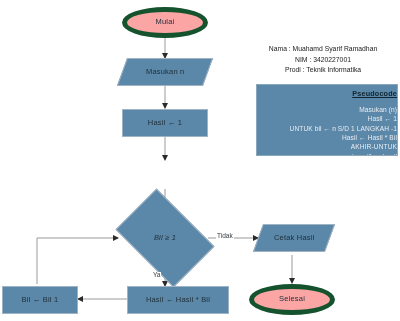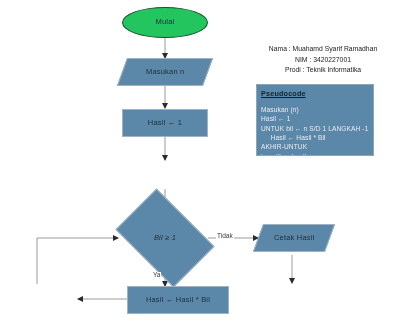--- a/index.html
+++ b/index.html
@@ -39,22 +39,22 @@
     font-size: 7.5px;
     letter-spacing: .2px;
     text-align: center;
     line-height: 1.1;
   }
   .shape-rect {
     background: #5b87a8;
     border: 1px solid #9fb3c4;
   }
   .shape-oval {
-    background: #22c55e;
-    border: 1px solid #14532d;
+    background: #fca5a5;
+    border: 5px solid #14532d;
     border-radius: 50%;
   }
   .shape-para {
     background: #5b87a8;
     border: 1px solid #9fb3c4;
     transform: skewX(-20deg);
   }
   .shape-para > span {
     transform: skewX(20deg);
     display: block;
@@ -94,27 +94,28 @@
     text-align: center;
     font-size: 6.8px;
     color: #1b1b1b;
     line-height: 1.55;
     white-space: nowrap;
   }
   #pseudocode-panel {
     position: absolute;
     left: 256px;
     top: 84px;
-    width: 118px;
+    width: 142px;
     height: 72px;
     background: #5b87a8;
     border: 1px solid #8aa6bb;
     box-sizing: border-box;
     overflow: hidden;
     padding: 4px 0 0 4px;
+    text-align: right;
   }
   #pseudocode-title {
     font-size: 7.2px;
     color: #0f2430;
     text-decoration: underline;
     font-weight: 600;
     margin-bottom: 7px;
     letter-spacing: .2px;
   }
   .pc-line {
@@ -168,25 +169,31 @@
   </div>
 
   <div class="edge-label" style="left:216px; top:233px;">Tidak</div>
 
   <div class="edge-label" style="left:152px; top:272px;">Ya</div>
 
   <div class="node shape-para" style="left:258px; top:224px; width:72px; height:28px;">
     <span>Cetak Hasil</span>
   </div>
 
+  <div class="node shape-oval" style="left:249px; top:284px; width:86px; height:31px;">
+    <span>Selesai</span>
+  </div>
 
   <div class="node shape-rect" style="left:127px; top:286px; width:102px; height:28px;">
     <span>Hasil ← Hasil * Bil</span>
   </div>
 
+  <div class="node shape-rect" style="left:2px; top:286px; width:76px; height:28px;">
+    <span>Bil ← Bil 1</span>
+  </div>
 
   <div id="header-block">
     <div>Nama : Muahamd Syarif Ramadhan</div>
     <div>NIM : 3420227001</div>
     <div>Prodi : Teknik Informatika</div>
   </div>
 
   <div id="pseudocode-panel">
     <div id="pseudocode-title">Pseudocode</div>
     <div class="pc-line">Masukan (n)</div>

